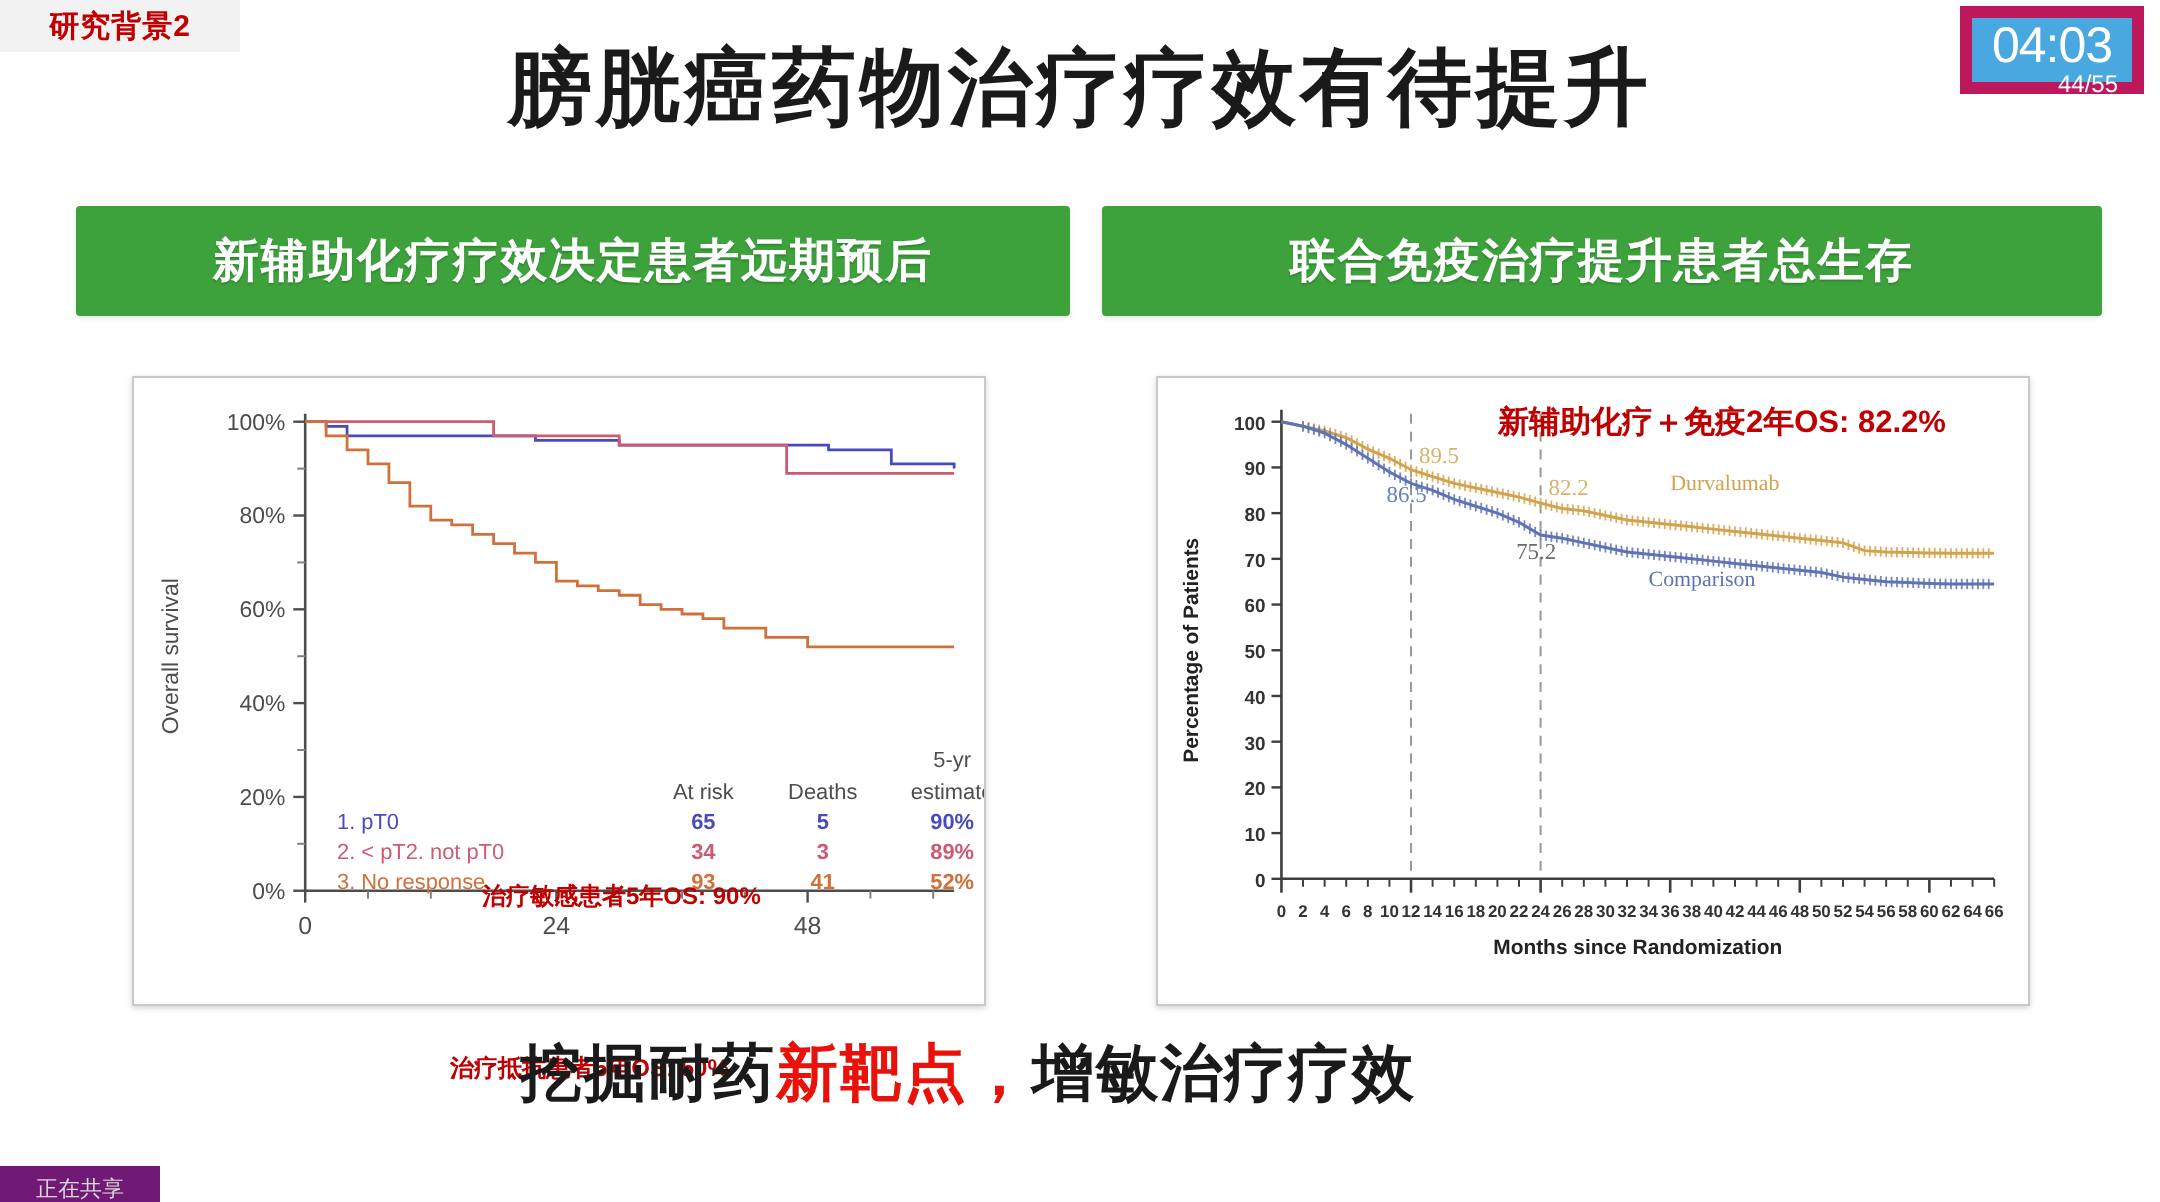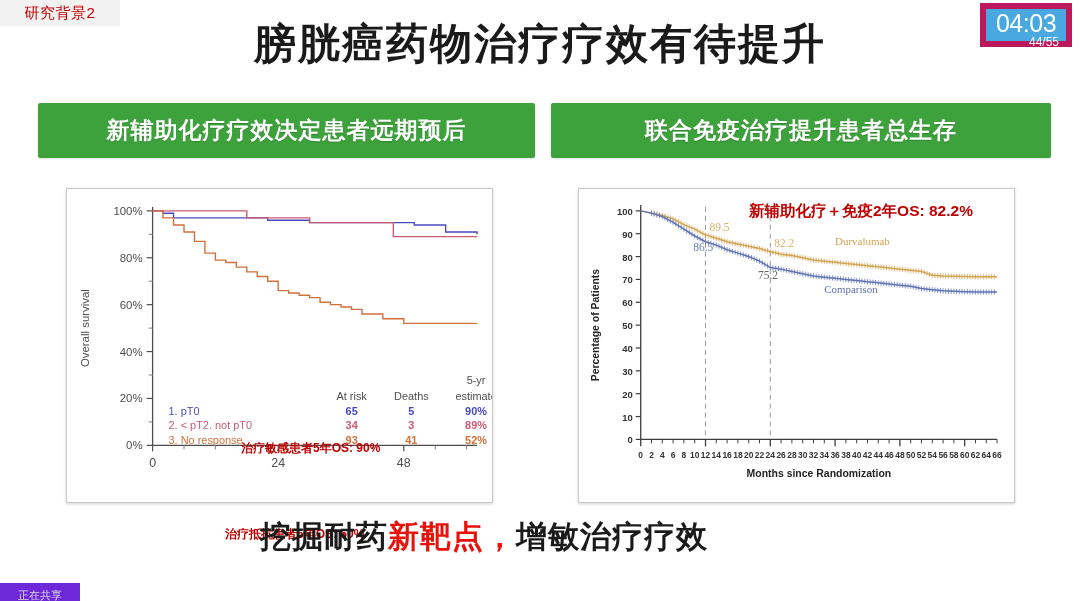--- a/index.html
+++ b/index.html
@@ -17,21 +17,21 @@
 
   
   #tag {
     position: absolute; left: 0; top: 0;
     width: 120px; height: 26px;
     background: #f2f2f2;
     display: flex; align-items: center; justify-content: center;
   }
   #tag span {
     color: #c00000;
-    font-size: 15px; font-weight: normal;
+    font-size: 15px; font-weight: bold;
     letter-spacing: .5px;
   }
 
   
   #timer {
     position: absolute; right: 8px; top: 3px;
     width: 92px; height: 44px;
     background: #4aa8e0;
     border: 6px solid #be185d;
     text-align: center;
@@ -105,21 +105,21 @@
     font-size: 31px; font-weight: bold;
     color: #1a1a1a;
     letter-spacing: 1px;
   }
   #caption .hl { color: #e8120a; }
 
   
   #sharebar {
     position: absolute; left: 0; bottom: 0;
     width: 80px; height: 18px;
-    background: #6d28d9;
+    background: #701a75;
     display: flex; align-items: center; justify-content: center;
     overflow: hidden;
   }
   #sharebar span {
     color: #d8d8d8; font-size: 11px; line-height: 11px;
     transform: translateY(3px);
   }
   #bottomstrip {
     position: absolute; left: 0; bottom: 0; width: 1080px; height: 18px;
     background: #3a3a3a;

